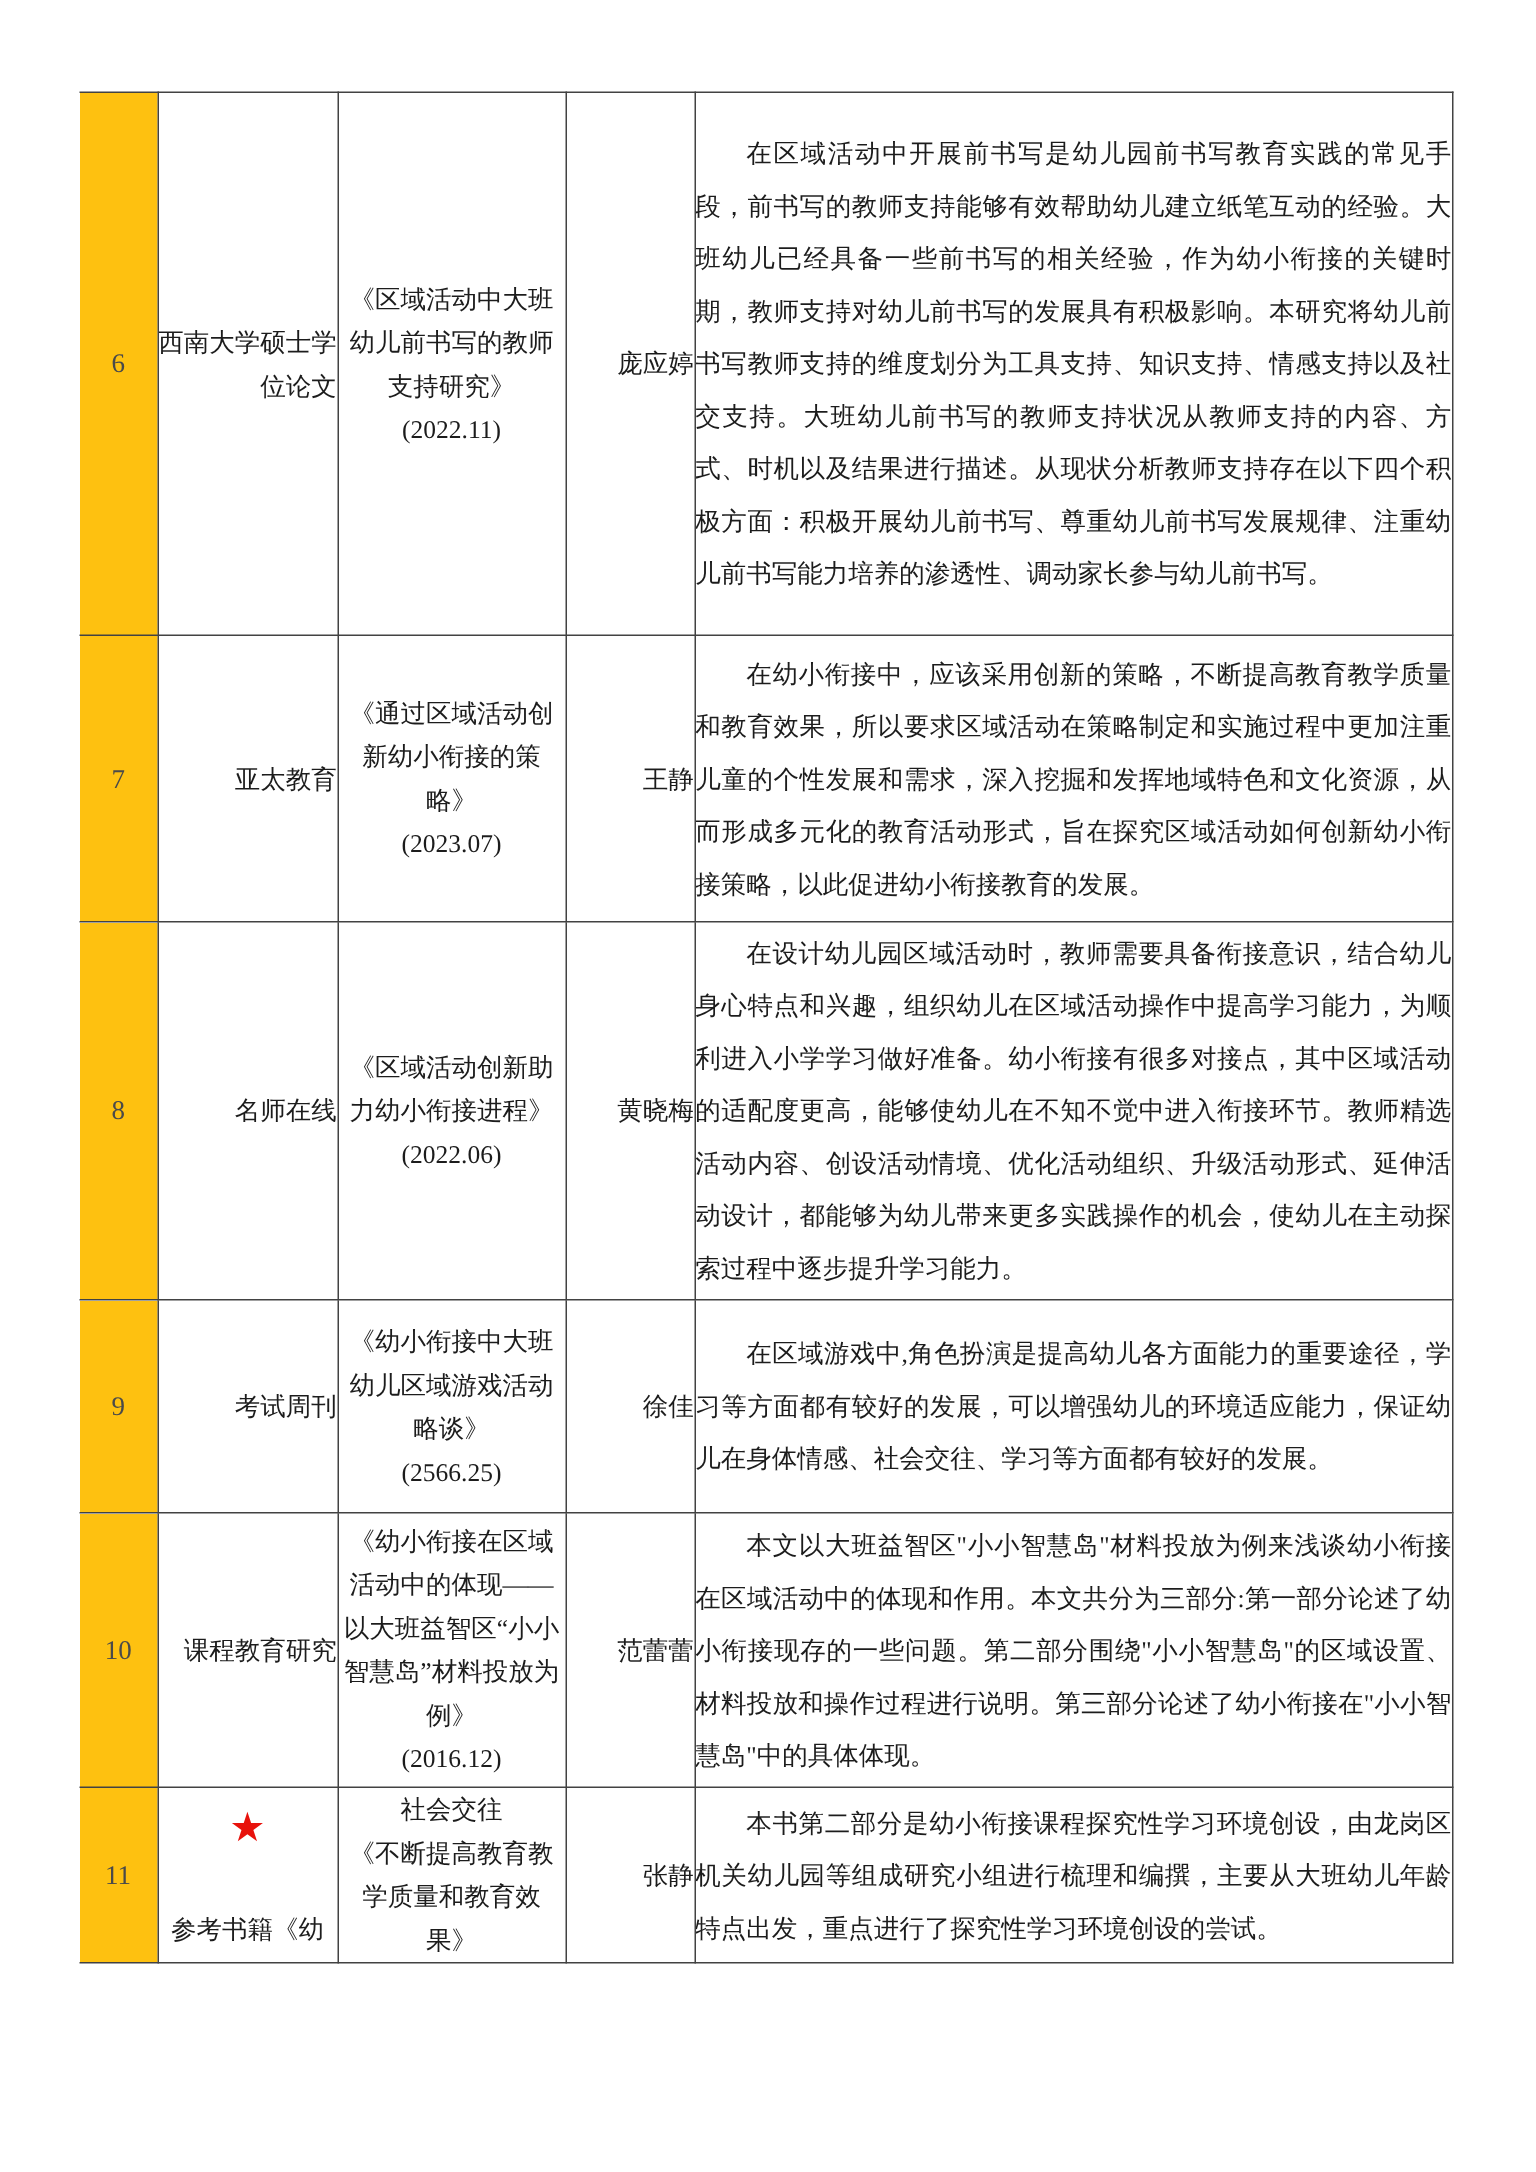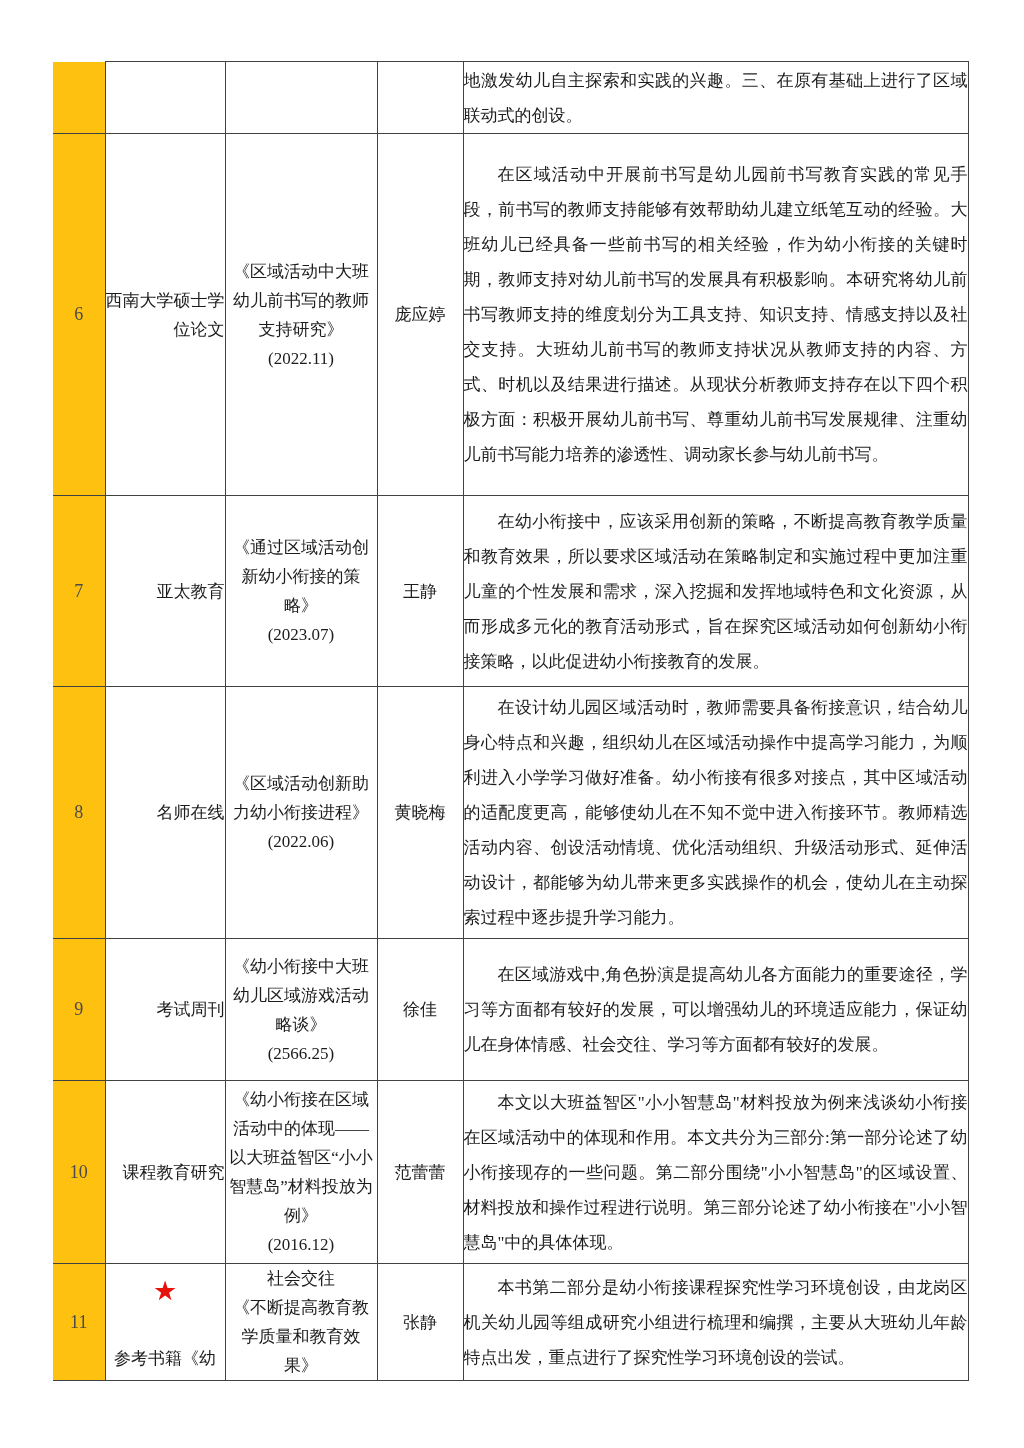--- a/index.html
+++ b/index.html
@@ -21,21 +21,21 @@
   }
   
   td.c-num{border-left:none;background:#FEC110;}
   tr.r-first td.c-num{border-top:none;}
   .c-num{
     width:52px;text-align:center;
     font-size:18px;color:#4a4a4a;
   }
   .c-source{width:120px;text-align:right;font-size:17px;line-height:29px;padding:2px 8px;}
   .c-title{width:152px;text-align:center;font-size:17px;line-height:29px;padding:2px 5px;margin-left:25px;}
-  .c-author{width:86px;text-align:center;font-size:17px;}
+  .c-author{width:86px;text-align:right;font-size:17px;}
   .c-summary{width:505px;padding:2px 7px;}
   .c-summary p{
     margin:0;font-size:17px;line-height:35px;
     text-align:justify;text-indent:2em;
   }
   .c-summary p.cont{text-indent:0;}
   
   tr.r0{height:72px;}
   tr.r1{height:362px;}
   tr.r2{height:191px;}
@@ -59,29 +59,20 @@
 <table class="doc-table">
   <colgroup>
     <col style="width:52px">
       <col style="width:120px">
       <col style="width:152px">
       <col style="width:86px">
       <col style="width:505px">
   </colgroup>
 
   <tbody>
-      <tr class="r0 r-first">
-    <td class="c-num"></td>
-    <td class="c-source"></td>
-    <td class="c-title"></td>
-    <td class="c-author"></td>
-    <td class="c-summary">
-      <p class="cont">地激发幼儿自主探索和实践的兴趣。三、在原有基础上进行了区域联动式的创设。</p>
-    </td>
-  </tr>
 
   <tr class="r1">
     <td class="c-num">6</td>
     <td class="c-source">西南大学硕士学位论文</td>
     <td class="c-title">
       <div class="title-main">《区域活动中大班幼儿前书写的教师支持研究》</div>
       <div class="title-date">(2022.11)</div>
     </td>
     <td class="c-author">庞应婷</td>
     <td class="c-summary">

